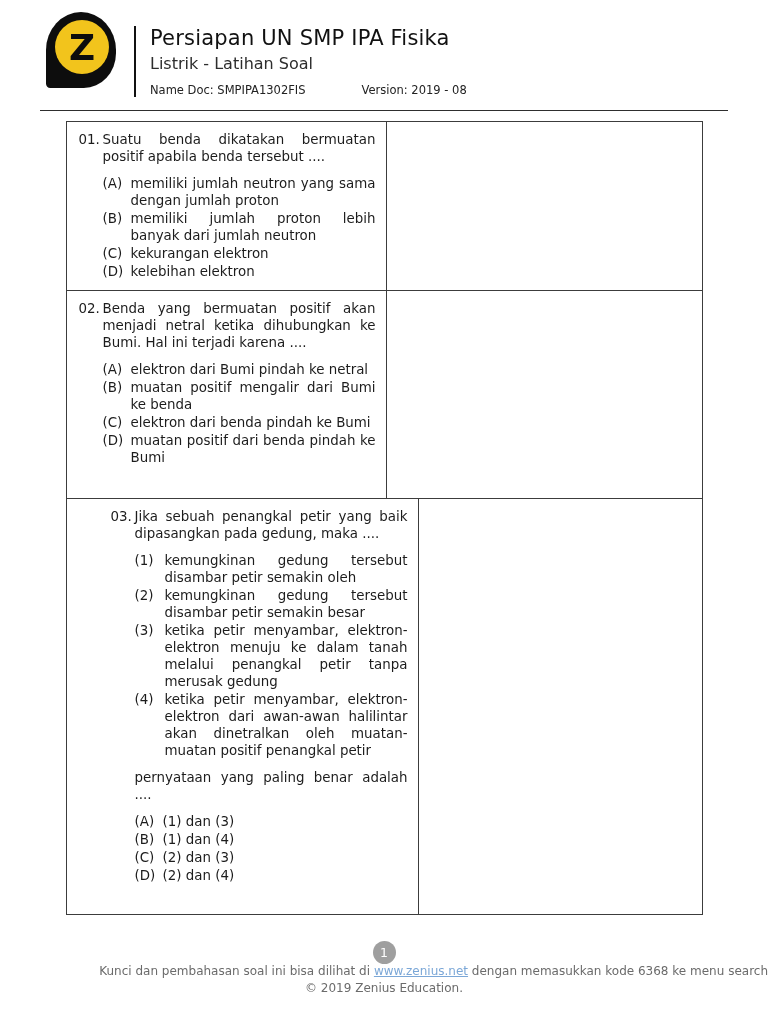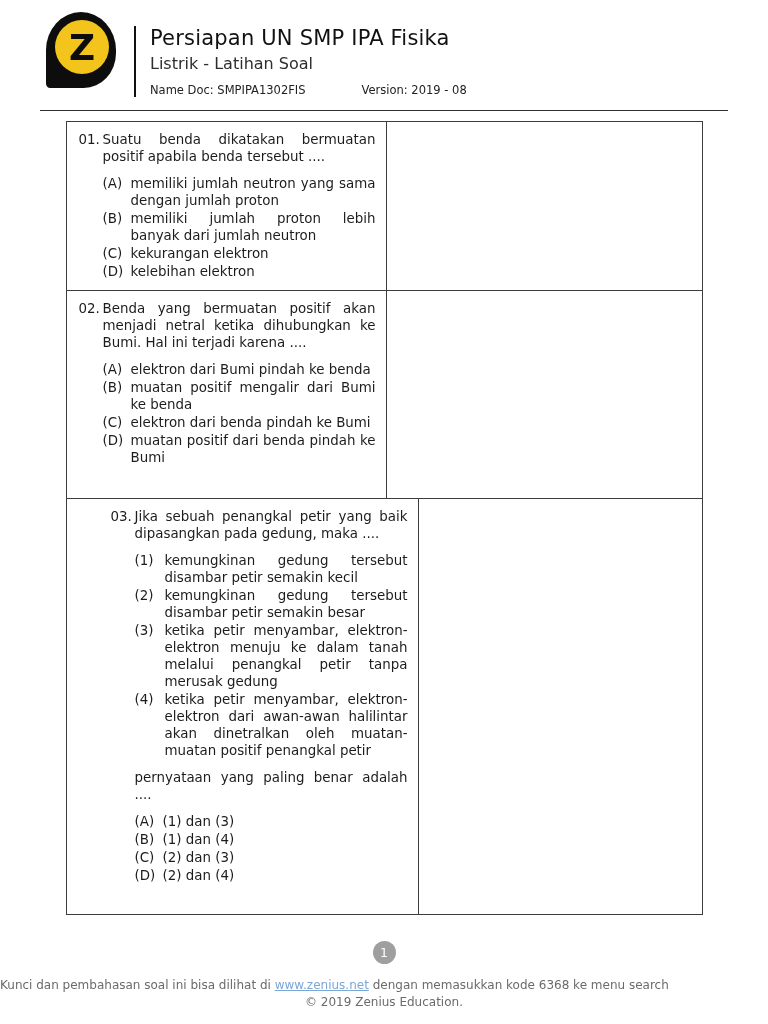--- a/index.html
+++ b/index.html
@@ -121,22 +121,21 @@
   .page-num-circle {
     width: 23px; height: 23px;
     margin: 26px auto 0 auto;
     border-radius: 50%;
     background: #9f9f9f;
     color: #ffffff;
     font-size: 12.5px;
     display: flex; align-items: center; justify-content: center;
   }
   .footer-note {
-    margin-top: 14px;
-    text-align: left;
+    text-align: right;
     font-size: 12px;
     color: #6b6b6b;
     line-height: 1.25;
   }
   .footer-link {
     color: #7ba7d7;
     text-decoration: underline;
     cursor: pointer;
   }
   .footer-copyright {
@@ -199,21 +198,21 @@
 
     <div class="q-row row-2">
       <div class="q-cell-left">
         <div class="q-head">
           <span class="q-num">02.</span>
           <span class="q-text">Benda yang bermuatan positif akan menjadi netral ketika dihubungkan ke Bumi. Hal ini terjadi karena ....</span>
         </div>
         <div class="opt-list">
           <div class="opt">
             <span class="opt-label">(A)</span>
-            <span class="opt-text">elektron dari Bumi pindah ke benda</span>
+            <span class="opt-text">elektron dari Bumi pindah ke netral</span>
           </div>
           <div class="opt">
             <span class="opt-label">(B)</span>
             <span class="opt-text">muatan positif mengalir dari Bumi ke benda</span>
           </div>
           <div class="opt">
             <span class="opt-label">(C)</span>
             <span class="opt-text">elektron dari benda pindah ke Bumi</span>
           </div>
           <div class="opt">
@@ -227,21 +226,21 @@
 
     <div class="q-row row-3">
       <div class="q-cell-left">
         <div class="q-head">
           <span class="q-num">03.</span>
           <span class="q-text">Jika sebuah penangkal petir yang baik dipasangkan pada gedung, maka ....</span>
         </div>
         <div class="stm-list">
           <div class="stm">
             <span class="stm-label">(1)</span>
-            <span class="stm-text">kemungkinan gedung tersebut disambar petir semakin kecil</span>
+            <span class="stm-text">kemungkinan gedung tersebut disambar petir semakin oleh</span>
           </div>
           <div class="stm">
             <span class="stm-label">(2)</span>
             <span class="stm-text">kemungkinan gedung tersebut disambar petir semakin besar</span>
           </div>
           <div class="stm">
             <span class="stm-label">(3)</span>
             <span class="stm-text">ketika petir menyambar, elektron-elektron menuju ke dalam tanah melalui penangkal petir tanpa merusak gedung</span>
           </div>
           <div class="stm">

